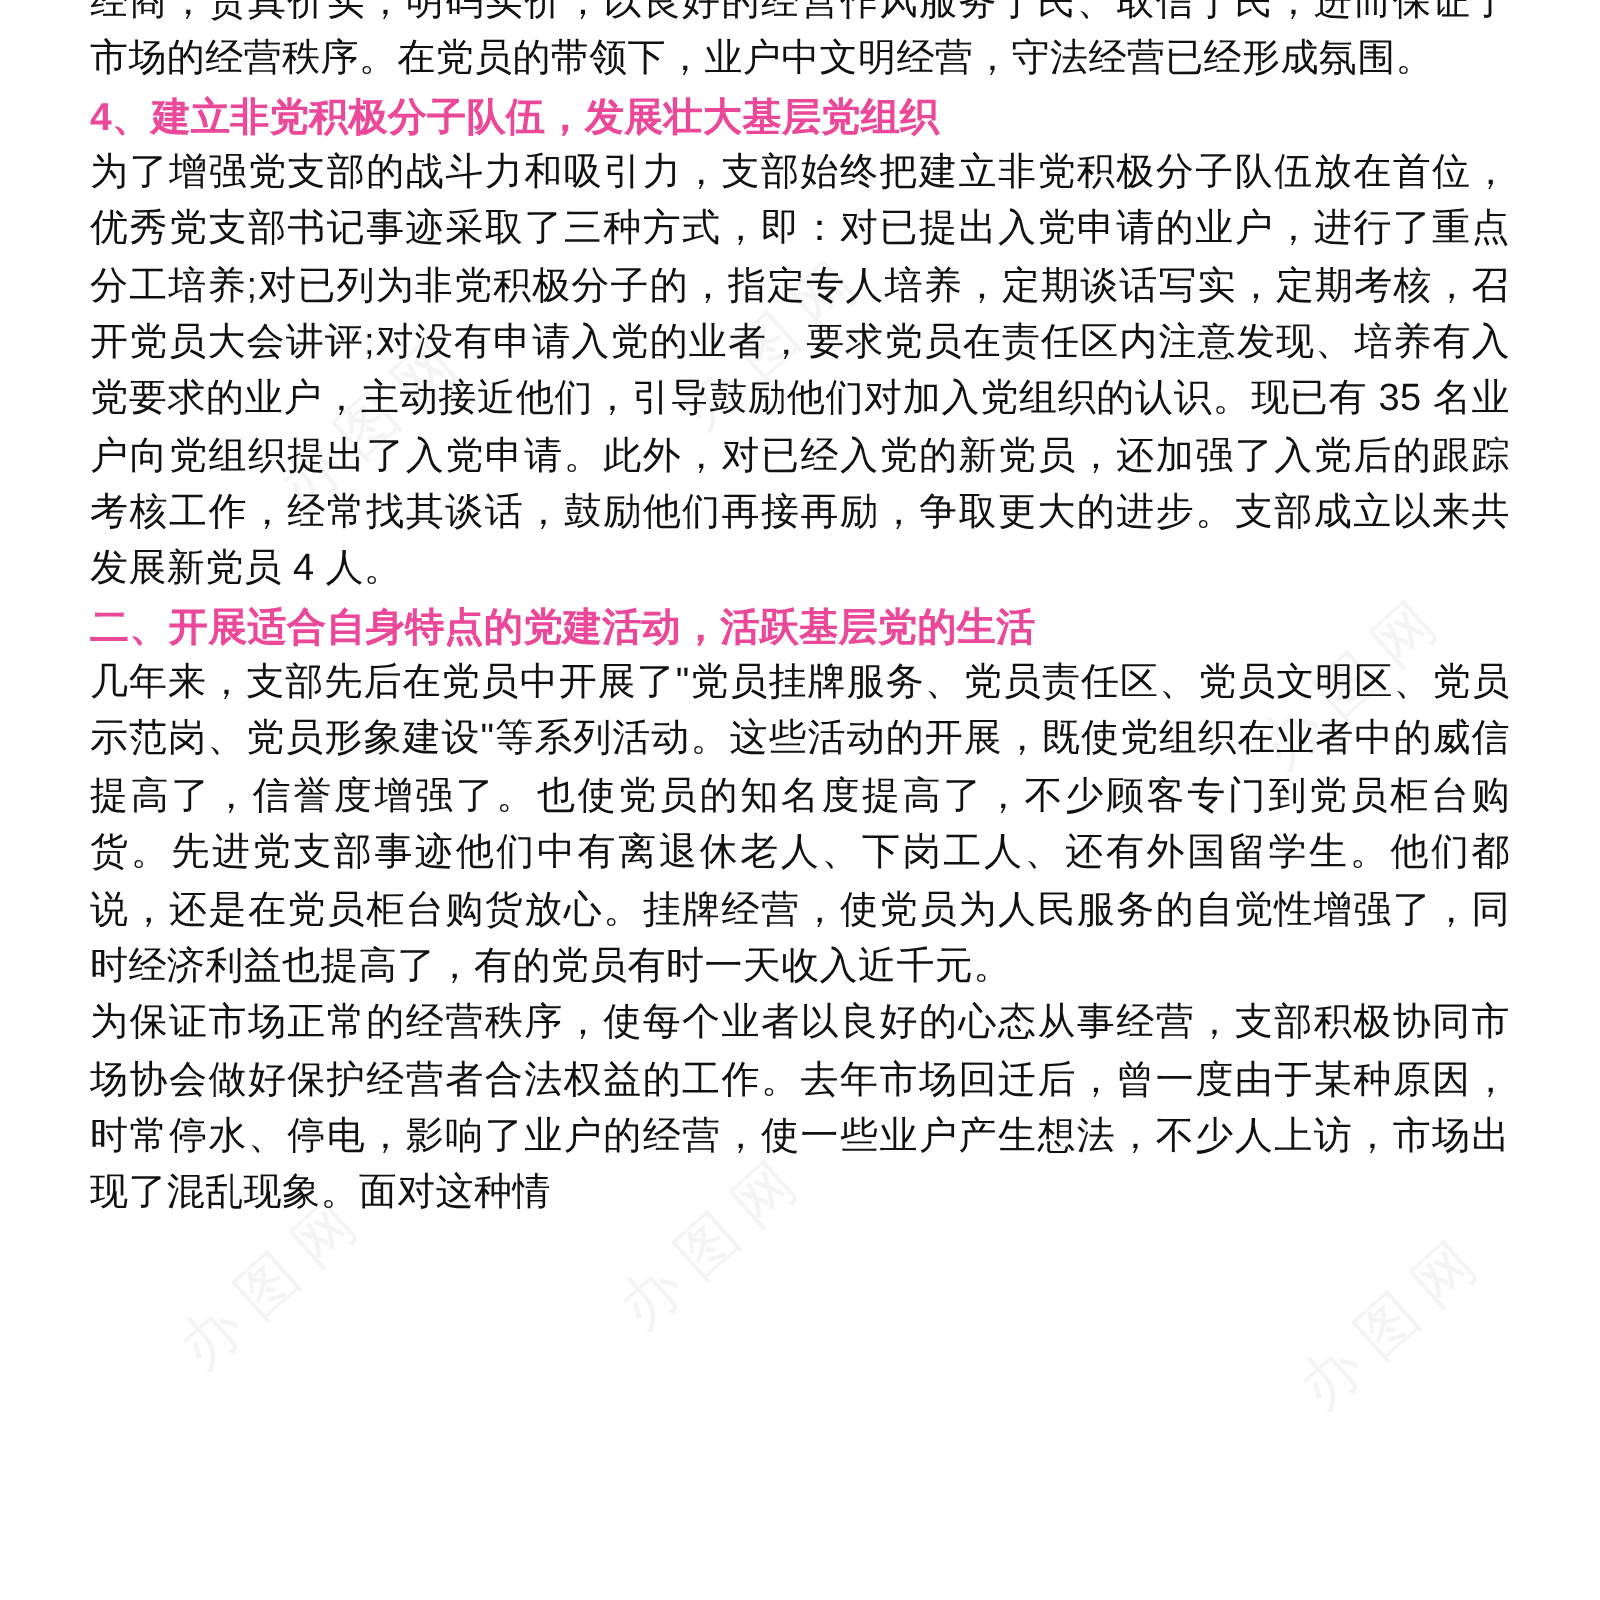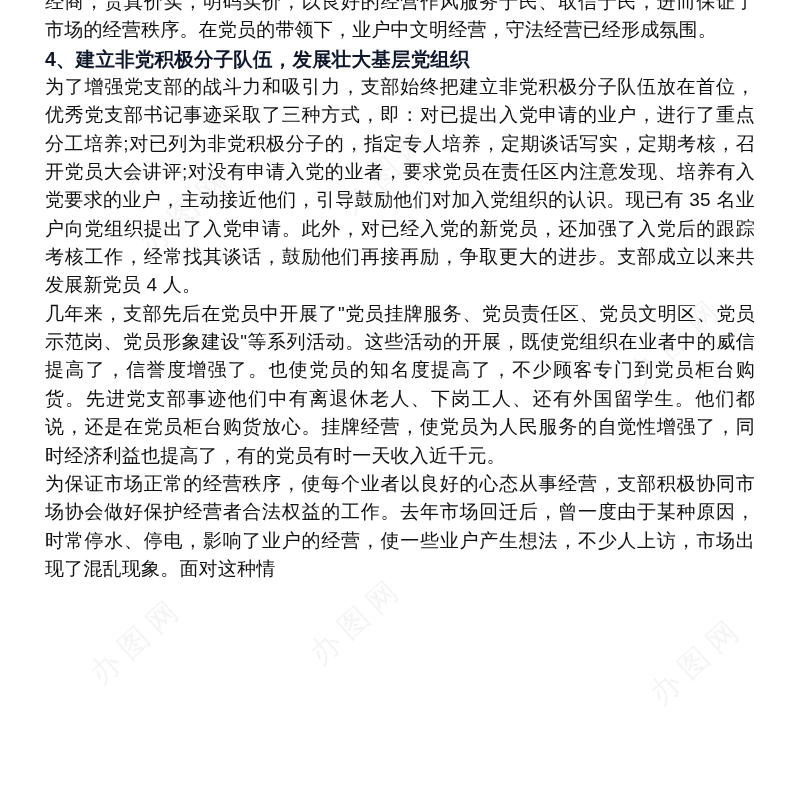--- a/index.html
+++ b/index.html
@@ -31,21 +31,21 @@
     letter-spacing: 0.2px;
   }
   .page p {
     margin: 0;
     padding: 0;
   }
   .page .heading {
     font-weight: bold;
     font-size: 19.5px;
     text-align: left;
-    color: #0f172a;
+    color: #ec4899;
   }
   .watermark {
     position: absolute;
     font-family: "Liberation Sans", "DejaVu Sans", sans-serif;
     font-size: 30px;
     letter-spacing: 8px;
     color: #000000;
     opacity: 0.04;
     transform: rotate(-42deg);
     white-space: nowrap;
@@ -67,17 +67,18 @@
   <span class="watermark wm2">办图网</span>
   <span class="watermark wm3">办图网</span>
   <span class="watermark wm4">办图网</span>
   <span class="watermark wm5">办图网</span>
   <span class="watermark wm6">办图网</span>
 
   <div class="page">
     <p class="body-para">经商，货真价实，明码实价，以良好的经营作风服务于民、取信于民，进而保证了市场的经营秩序。在党员的带领下，业户中文明经营，守法经营已经形成氛围。</p>
     <p class="heading">4、建立非党积极分子队伍，发展壮大基层党组织</p>
     <p class="body-para">为了增强党支部的战斗力和吸引力，支部始终把建立非党积极分子队伍放在首位，优秀党支部书记事迹采取了三种方式，即：对已提出入党申请的业户，进行了重点分工培养;对已列为非党积极分子的，指定专人培养，定期谈话写实，定期考核，召开党员大会讲评;对没有申请入党的业者，要求党员在责任区内注意发现、培养有入党要求的业户，主动接近他们，引导鼓励他们对加入党组织的认识。现已有 35 名业户向党组织提出了入党申请。此外，对已经入党的新党员，还加强了入党后的跟踪考核工作，经常找其谈话，鼓励他们再接再励，争取更大的进步。支部成立以来共发展新党员 4 人。</p>
+    <p class="heading">二、开展适合自身特点的党建活动，活跃基层党的生活</p>
     <p class="body-para">几年来，支部先后在党员中开展了"党员挂牌服务、党员责任区、党员文明区、党员示范岗、党员形象建设"等系列活动。这些活动的开展，既使党组织在业者中的威信提高了，信誉度增强了。也使党员的知名度提高了，不少顾客专门到党员柜台购货。先进党支部事迹他们中有离退休老人、下岗工人、还有外国留学生。他们都说，还是在党员柜台购货放心。挂牌经营，使党员为人民服务的自觉性增强了，同时经济利益也提高了，有的党员有时一天收入近千元。</p>
     <p class="body-para">为保证市场正常的经营秩序，使每个业者以良好的心态从事经营，支部积极协同市场协会做好保护经营者合法权益的工作。去年市场回迁后，曾一度由于某种原因，时常停水、停电，影响了业户的经营，使一些业户产生想法，不少人上访，市场出现了混乱现象。面对这种情</p>
   </div>
 
 </div>
 
 </body></html>

